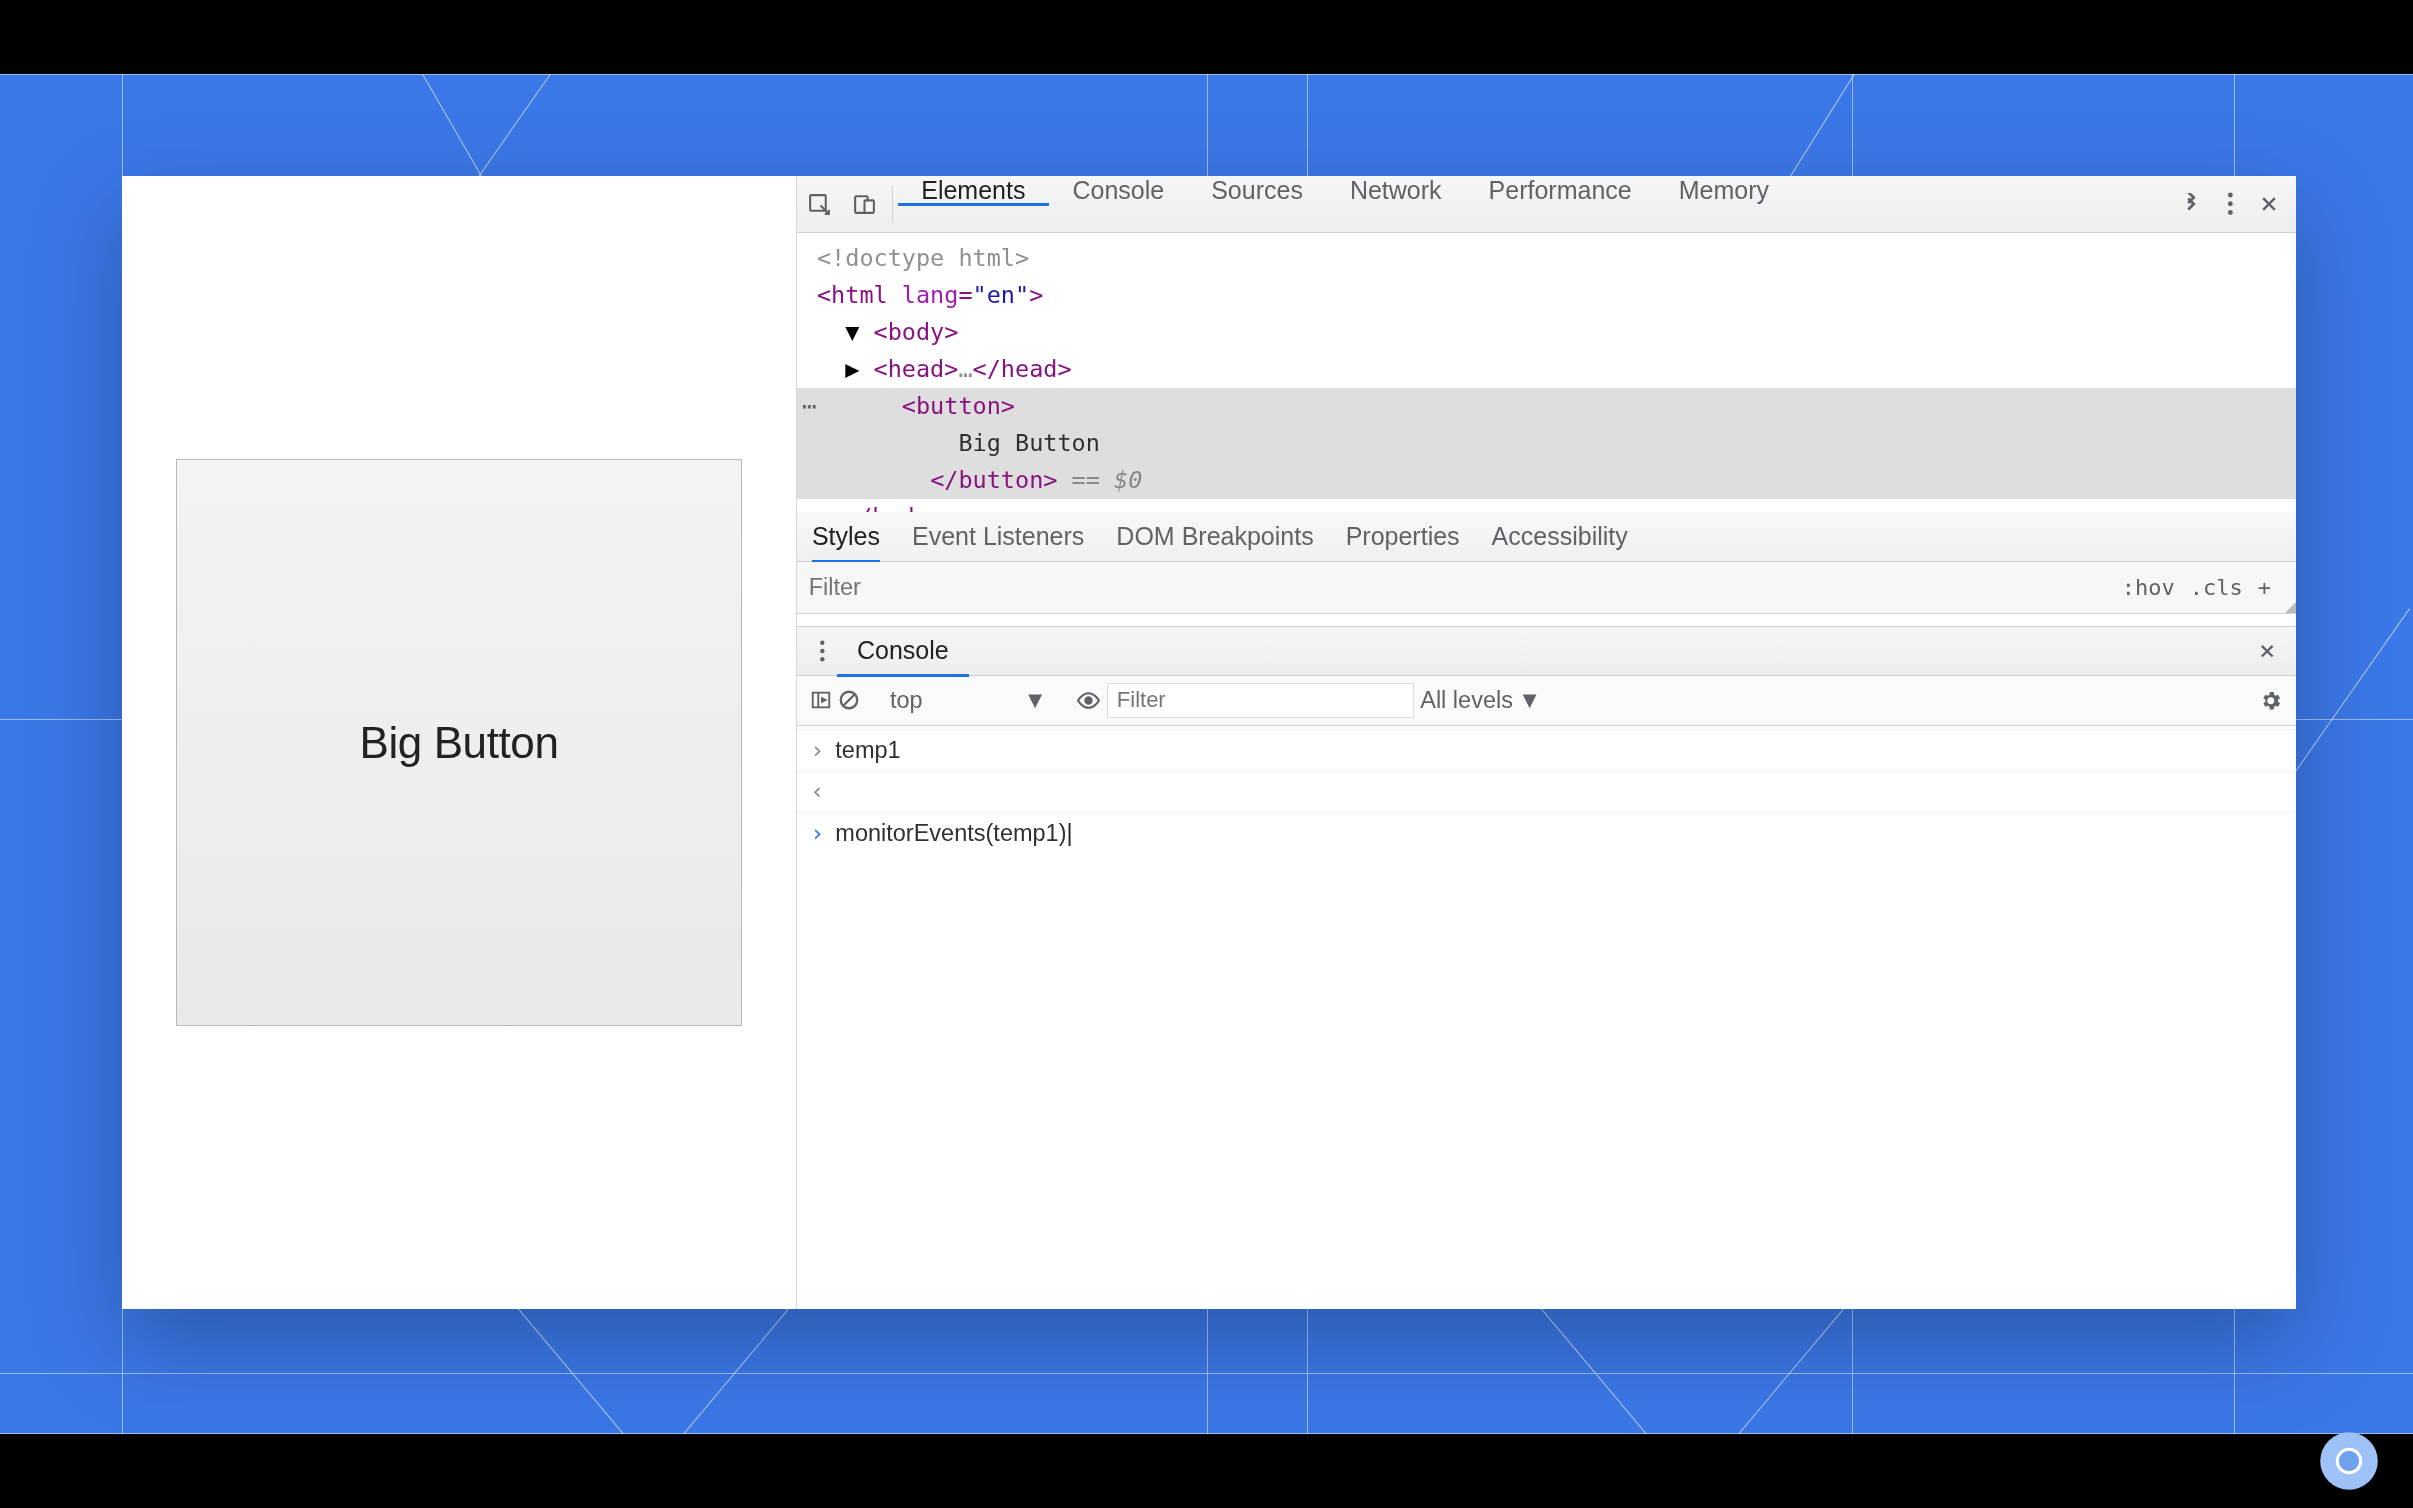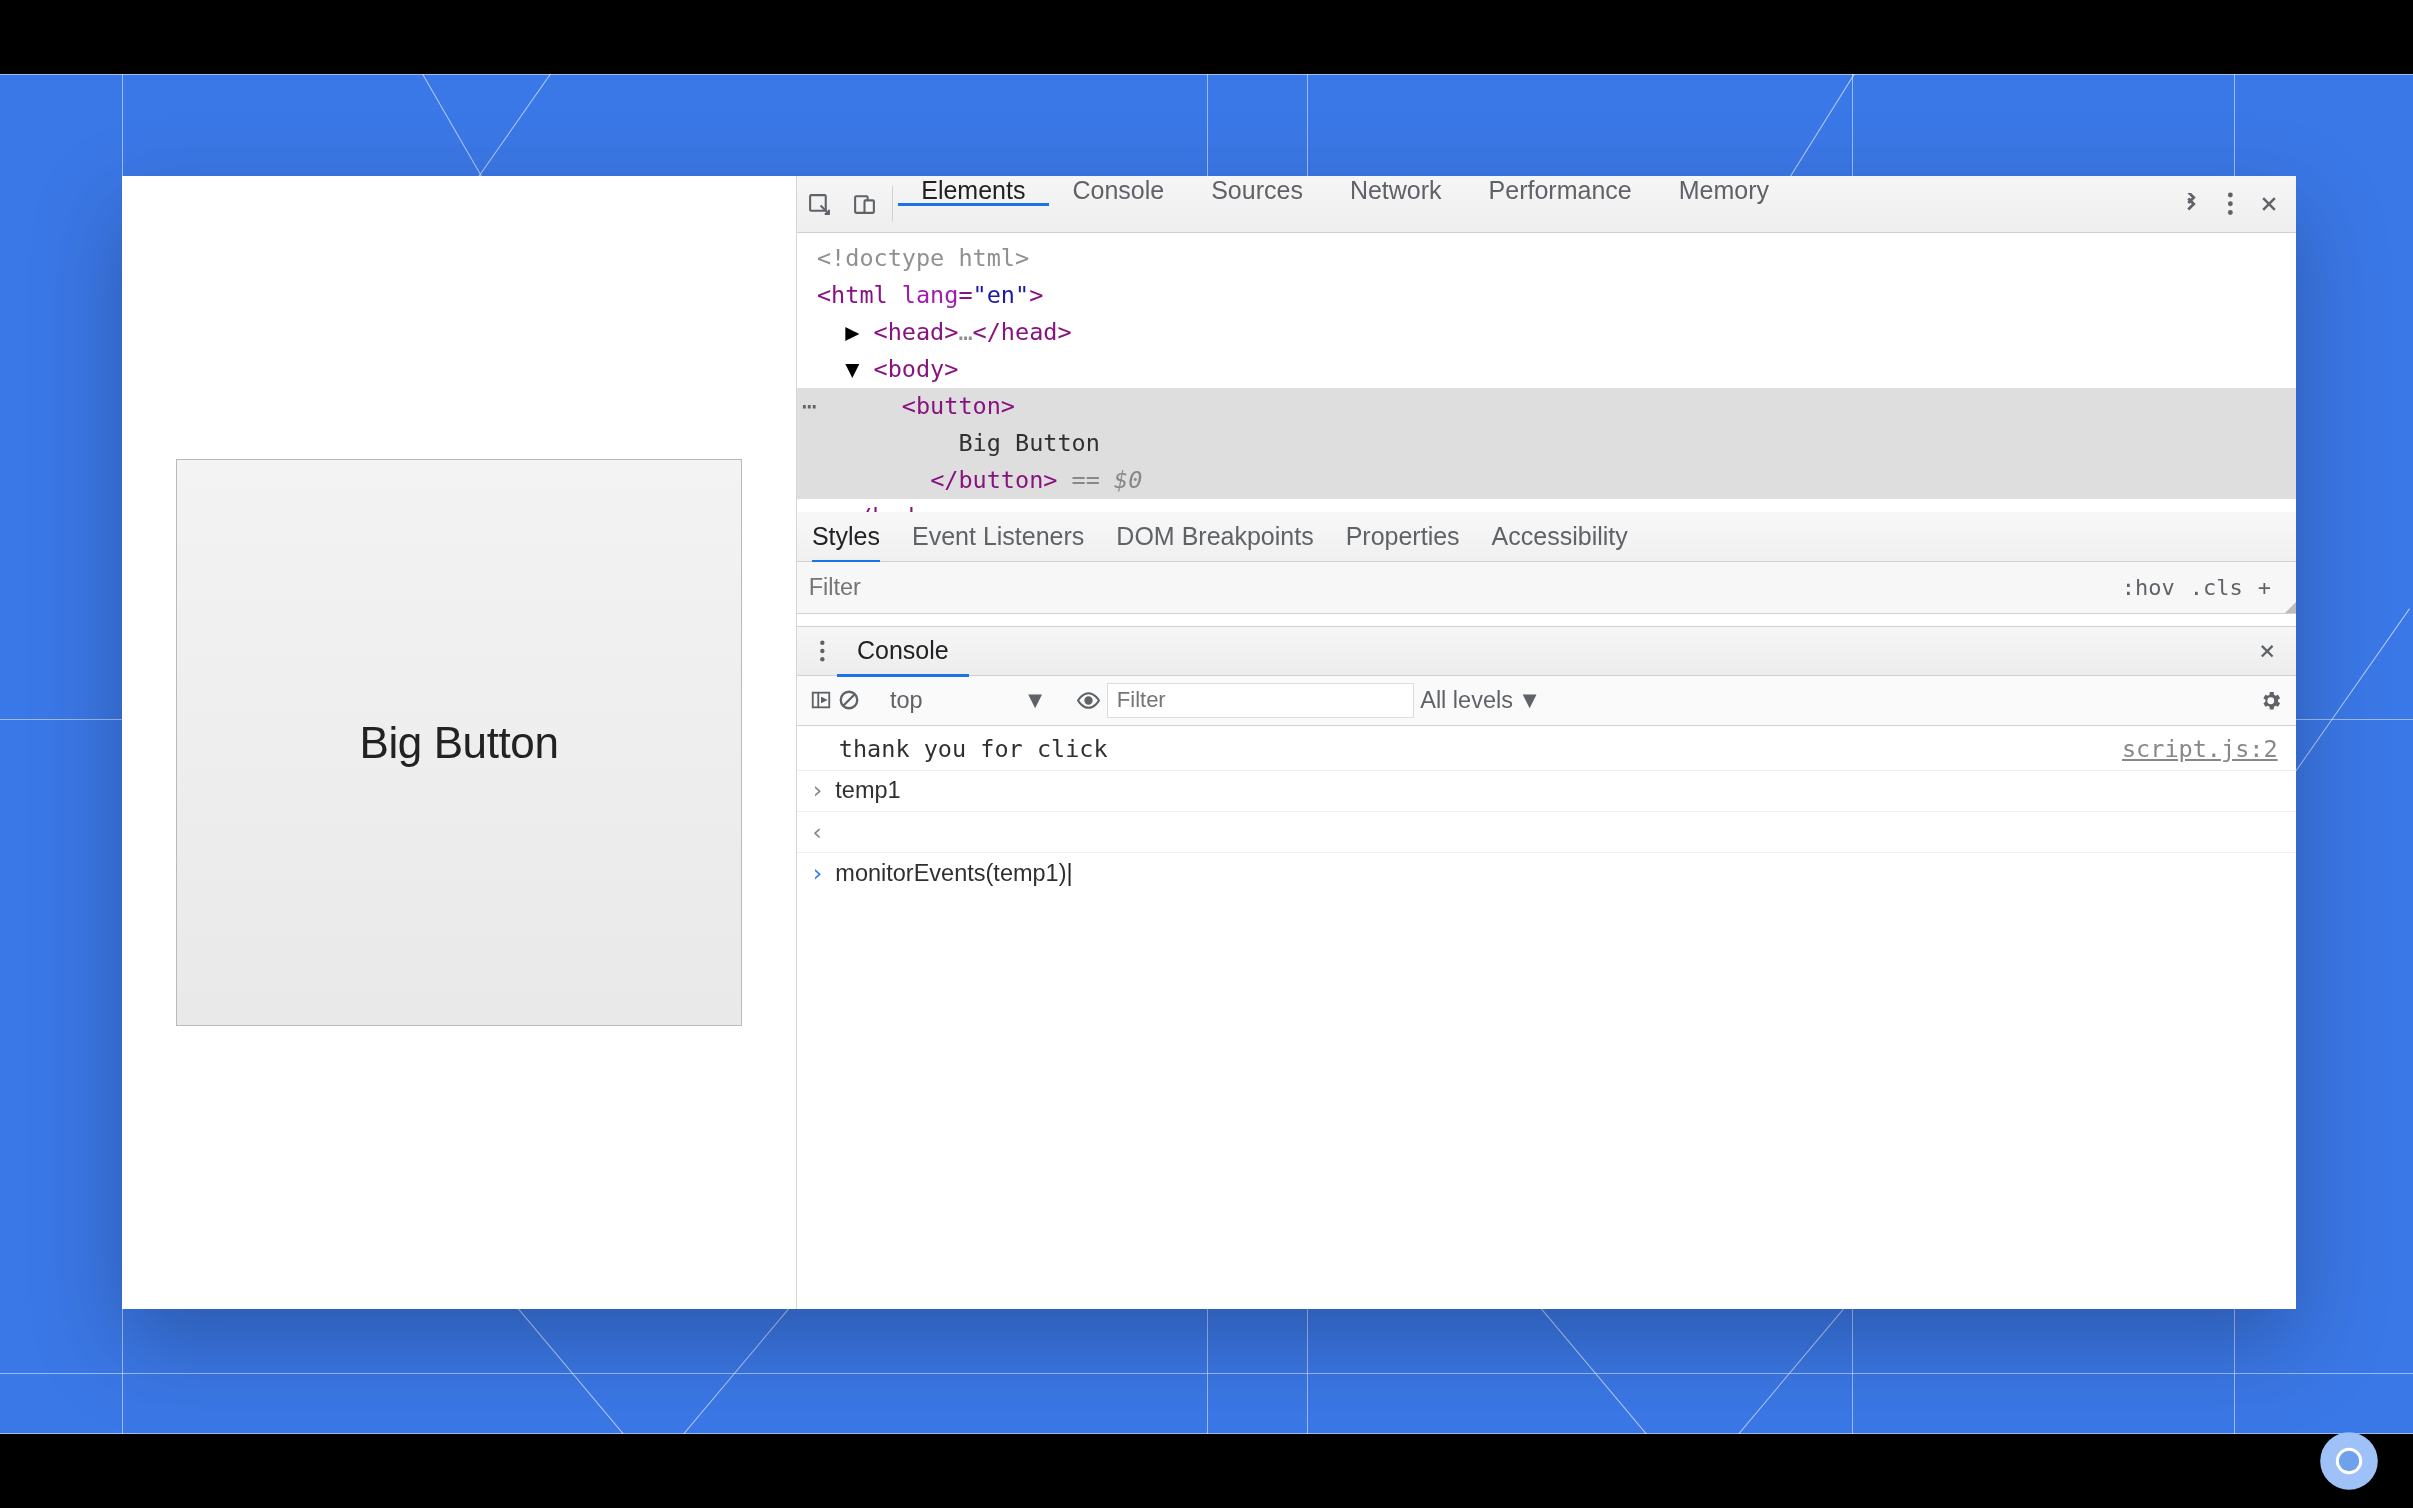--- a/index.html
+++ b/index.html
@@ -445,22 +445,22 @@
             <svg width="20" height="20" viewBox="0 0 24 24" stroke="#5f6368" stroke-width="3">
                 <path d="M5 5 L19 19 M19 5 L5 19"></path>
               </svg>
           </span>
         </div>
       </div>
 
       <div class="tree">
         <div class="tree-line"><span class="doctype">&lt;!doctype html&gt;</span></div>
         <div class="tree-line"><span class="tag">&lt;html <span class="attr">lang</span>=<span class="attrval">"en"</span>&gt;</span></div>
+        <div class="tree-line">  ▼ <span class="tag">&lt;body&gt;</span></div>
         <div class="tree-line">  ▶ <span class="tag">&lt;head&gt;</span><span class="doctype">…</span><span class="tag">&lt;/head&gt;</span></div>
-        <div class="tree-line">  ▼ <span class="tag">&lt;body&gt;</span></div>
         <div class="tree-sel sel-wrap">
           <span class="ellipsis">⋯</span>
           <div class="tree-line">      <span class="tag">&lt;button&gt;</span></div>
           <div class="tree-line">          <span class="txt">Big Button</span></div>
           <div class="tree-line">        <span class="tag">&lt;/button&gt;</span><span class="sel-ref"> == $0</span></div>
         </div>
         <div class="tree-line tree-cutoff" style="height:13.4px; overflow:hidden;">&lt;/body&gt;</div>
       </div>
 
 
@@ -530,25 +530,20 @@
             <span>▼</span>
         </div>
         <span class="gear">
           <svg width="23.5" height="23.5" viewBox="0 0 24 24" fill="#5f6368">
               <path d="M19.4 13a7.5 7.5 0 000-2l2.1-1.6-2-3.5-2.5 1a7.5 7.5 0 00-1.7-1L15 3h-4l-.3 2.9a7.5 7.5 0 00-1.7 1l-2.5-1-2 3.5L6.6 11a7.5 7.5 0 000 2l-2.1 1.6 2 3.5 2.5-1a7.5 7.5 0 001.7 1L11 21h4l.3-2.9a7.5 7.5 0 001.7-1l2.5 1 2-3.5zM12 15.5A3.5 3.5 0 1115.5 12 3.5 3.5 0 0112 15.5z"></path>
             </svg>
         </span>
       </div>
 
       <div class="console-body">
-        <div class="clog">
-          <span style="width:23.5px;"></span>
-          <span class="txt">thank you for click</span>
-          <span class="src">script.js:2</span>
-        </div>
         <div class="crow">
           <span class="chev">›</span>
           <pre class="txt">temp1</pre>
         </div>
         <div class="crow">
           <span class="chev">‹</span>
         </div>
         <div class="crow">
           <span class="chev blue">›</span>
           <pre class="txt cursor-bar">monitorEvents(temp1)</pre>

